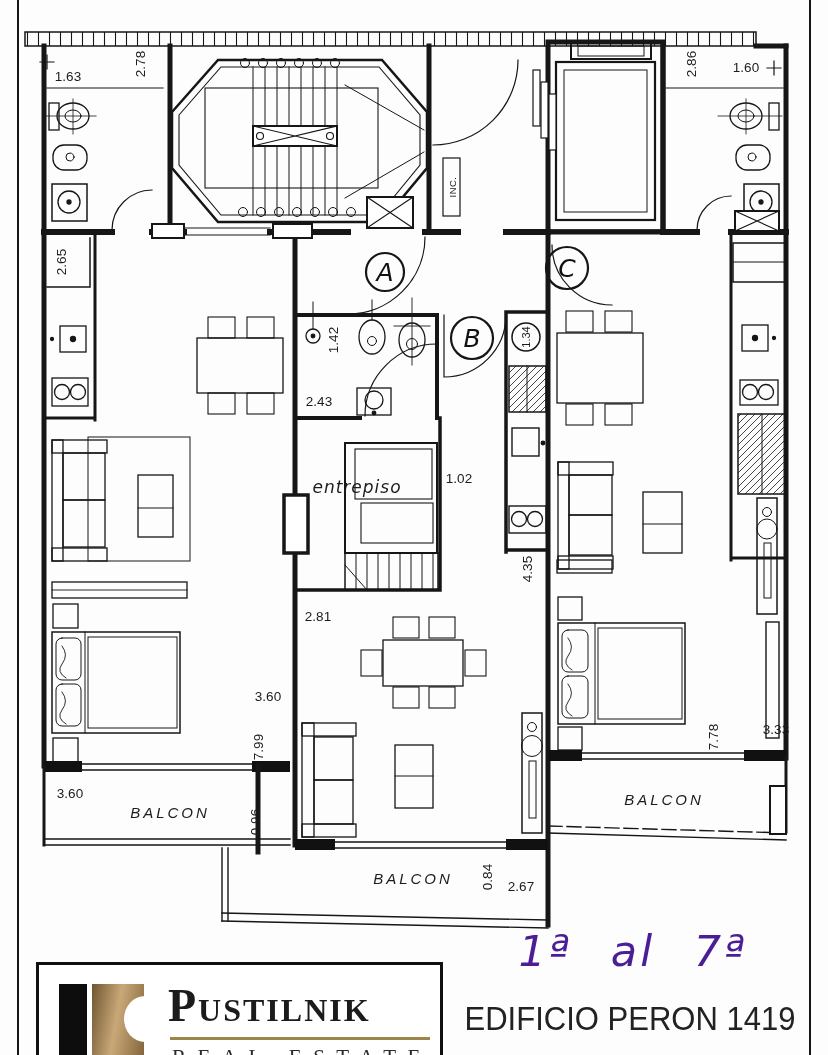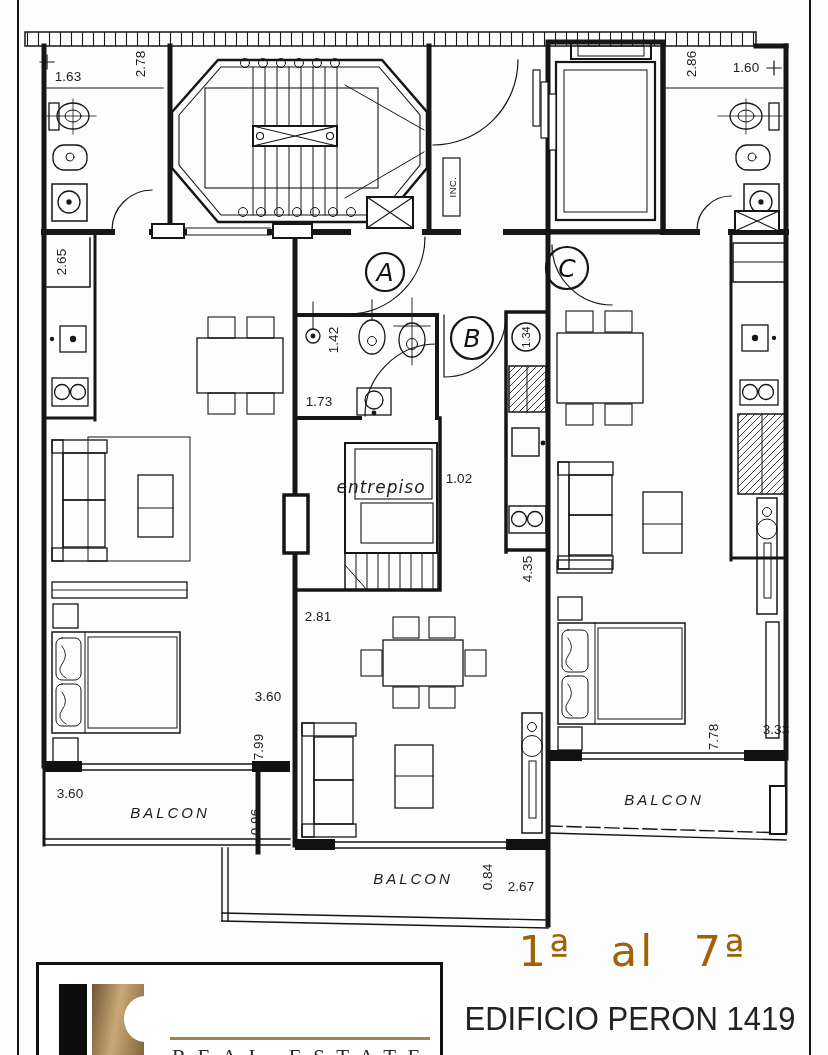--- a/index.html
+++ b/index.html
@@ -6,23 +6,23 @@
   .page{position:relative;width:828px;height:1055px;background:#fdfdfd;overflow:hidden;
         font-family:"Liberation Sans",sans-serif;color:#1c1c1c;}
   .plan-svg{position:absolute;left:0;top:0;}
   .lbl{position:absolute;transform:translate(-50%,-50%);white-space:nowrap;
        font-family:"Liberation Sans",sans-serif;color:#1c1c1c;}
   .dim{font-size:13.5px;}
   .v{transform:translate(-50%,-50%) rotate(-90deg);}
   .small{font-size:11px;}
   .inc{font-size:9.5px;letter-spacing:0.5px;}
   .room{font-size:15px;font-style:italic;letter-spacing:3px;}
-  .entrepiso{font-size:17px;font-style:italic;letter-spacing:1px;font-family:"DejaVu Sans",sans-serif;margin-left:24px;}
+  .entrepiso{font-size:17px;font-style:italic;letter-spacing:1px;font-family:"DejaVu Sans",sans-serif;}
   .marker{font-size:25px;font-style:italic;font-family:"DejaVu Sans",sans-serif;color:#111;}
-  .floors{font-size:43px;letter-spacing:3px;word-spacing:22px;color:#a16207;
+  .floors{font-size:43px;font-style:italic;letter-spacing:3px;word-spacing:22px;color:#4c1d95;
           font-family:"DejaVu Sans",sans-serif;}
   .building{font-size:33px;letter-spacing:0px;color:#222;font-family:"Liberation Sans",sans-serif;
             transform:translate(-50%,-50%) scaleX(0.94);}
   .logo-box{position:absolute;left:36px;top:962px;width:401px;height:112px;border:3px solid #101010;background:#fff;}
   .logo-bar{position:absolute;left:20px;top:19px;width:28px;height:92px;background:#0d0d0d;}
   .logo-p{position:absolute;left:53px;top:19px;width:52px;height:92px;
           background:linear-gradient(100deg,#6f5530 0%,#c9a878 45%,#7c5f35 100%);}
   .logo-p-notch{position:absolute;left:85px;top:31px;width:42px;height:46px;background:#fff;border-radius:50%;}
   .logo-name{position:absolute;left:129px;top:14px;font-family:"Liberation Serif",serif;font-weight:bold;
              font-variant:small-caps;font-size:46px;letter-spacing:2px;color:#1b1b1b;}
@@ -322,21 +322,21 @@
   </g>
 </svg>
 
 <span class="lbl dim" style="left:68px;top:76px">1.63</span>
 <span class="lbl dim v" style="left:140px;top:64px">2.78</span>
 <span class="lbl dim v" style="left:61px;top:262px">2.65</span>
 <span class="lbl dim v" style="left:691px;top:64px">2.86</span>
 <span class="lbl dim" style="left:746px;top:67px">1.60</span>
 
 <span class="lbl dim v" style="left:333px;top:340px">1.42</span>
-<span class="lbl dim" style="left:319px;top:401px">1.73</span>
+<span class="lbl dim" style="left:319px;top:401px">2.43</span>
 <span class="lbl dim v small" style="left:526px;top:337px">1.34</span>
 <span class="lbl dim" style="left:459px;top:478px">1.02</span>
 <span class="lbl dim v" style="left:527px;top:569px">4.35</span>
 <span class="lbl dim" style="left:318px;top:616px">2.81</span>
 <span class="lbl inc v" style="left:452px;top:187px">INC.</span>
 <span class="lbl entrepiso" style="left:357px;top:487px">entrepiso</span>
 
 <span class="lbl dim" style="left:268px;top:696px">3.60</span>
 <span class="lbl dim v" style="left:258px;top:747px">7.99</span>
 <span class="lbl dim" style="left:70px;top:793px">3.60</span>
@@ -355,17 +355,18 @@
 <span class="lbl marker" style="left:472px;top:338px">B</span>
 <span class="lbl marker" style="left:567px;top:268px">C</span>
 
 <span class="lbl floors" style="left:633px;top:951px">1ª al 7ª</span>
 <span class="lbl building" style="left:630px;top:1019px">EDIFICIO PERON 1419</span>
 
 <div class="logo-box">
   <div class="logo-bar"></div>
   <div class="logo-p"></div>
   <div class="logo-p-notch"></div>
+  <div class="logo-name">Pustilnik</div>
   <div class="logo-rule"></div>
   <div class="logo-tag">REAL ESTATE</div>
 </div>
 
 </div>
 
 </body></html>

